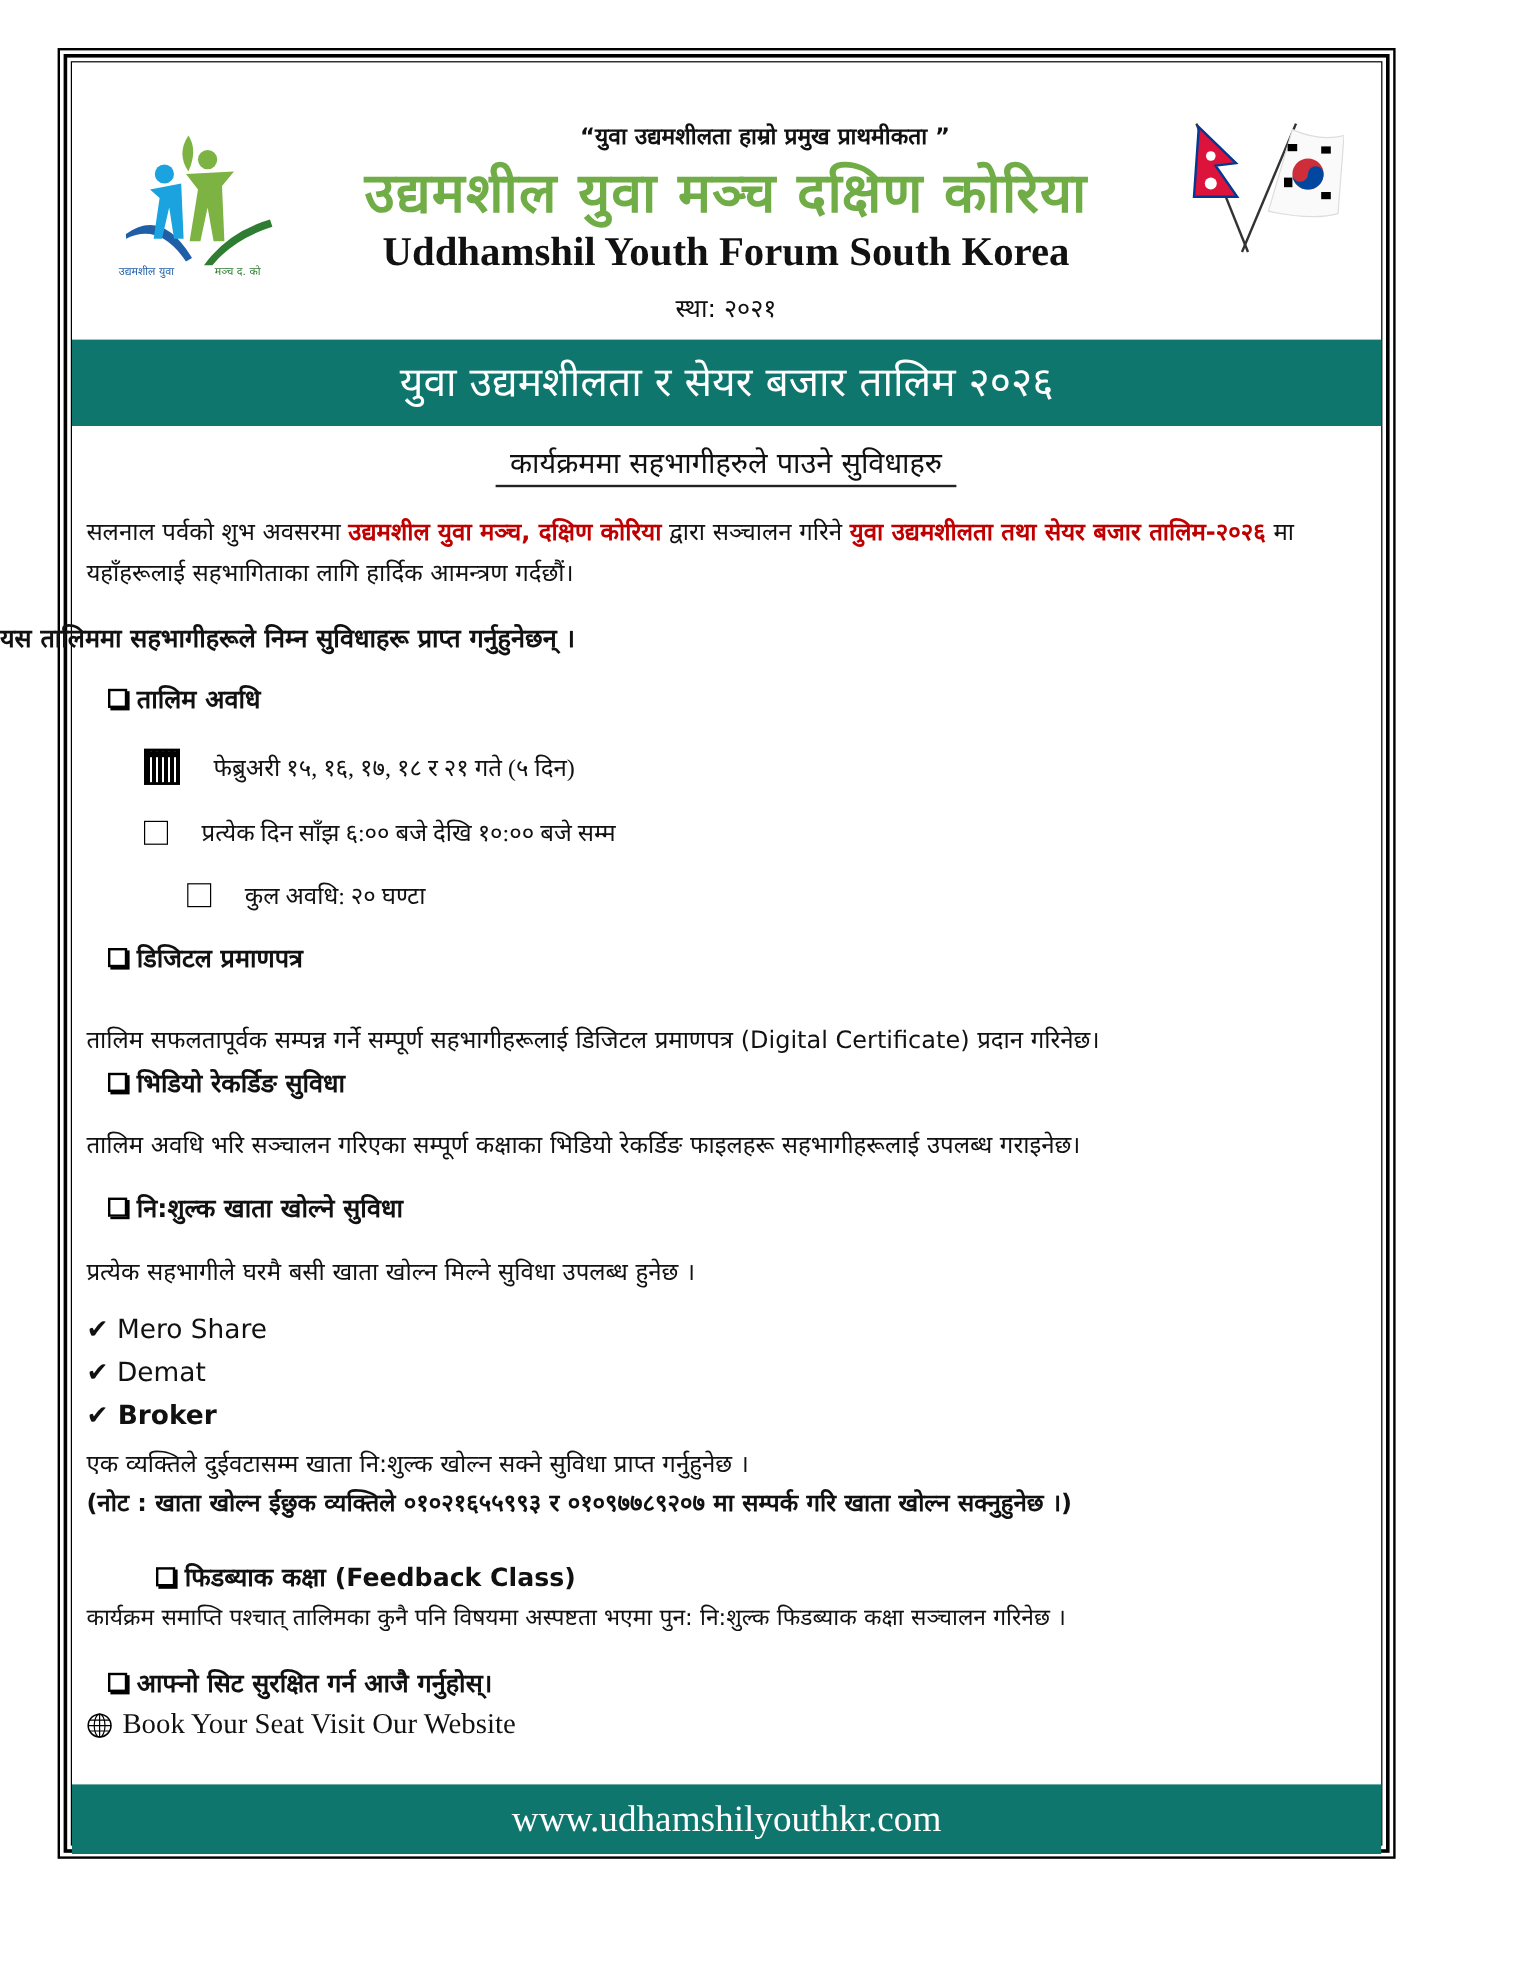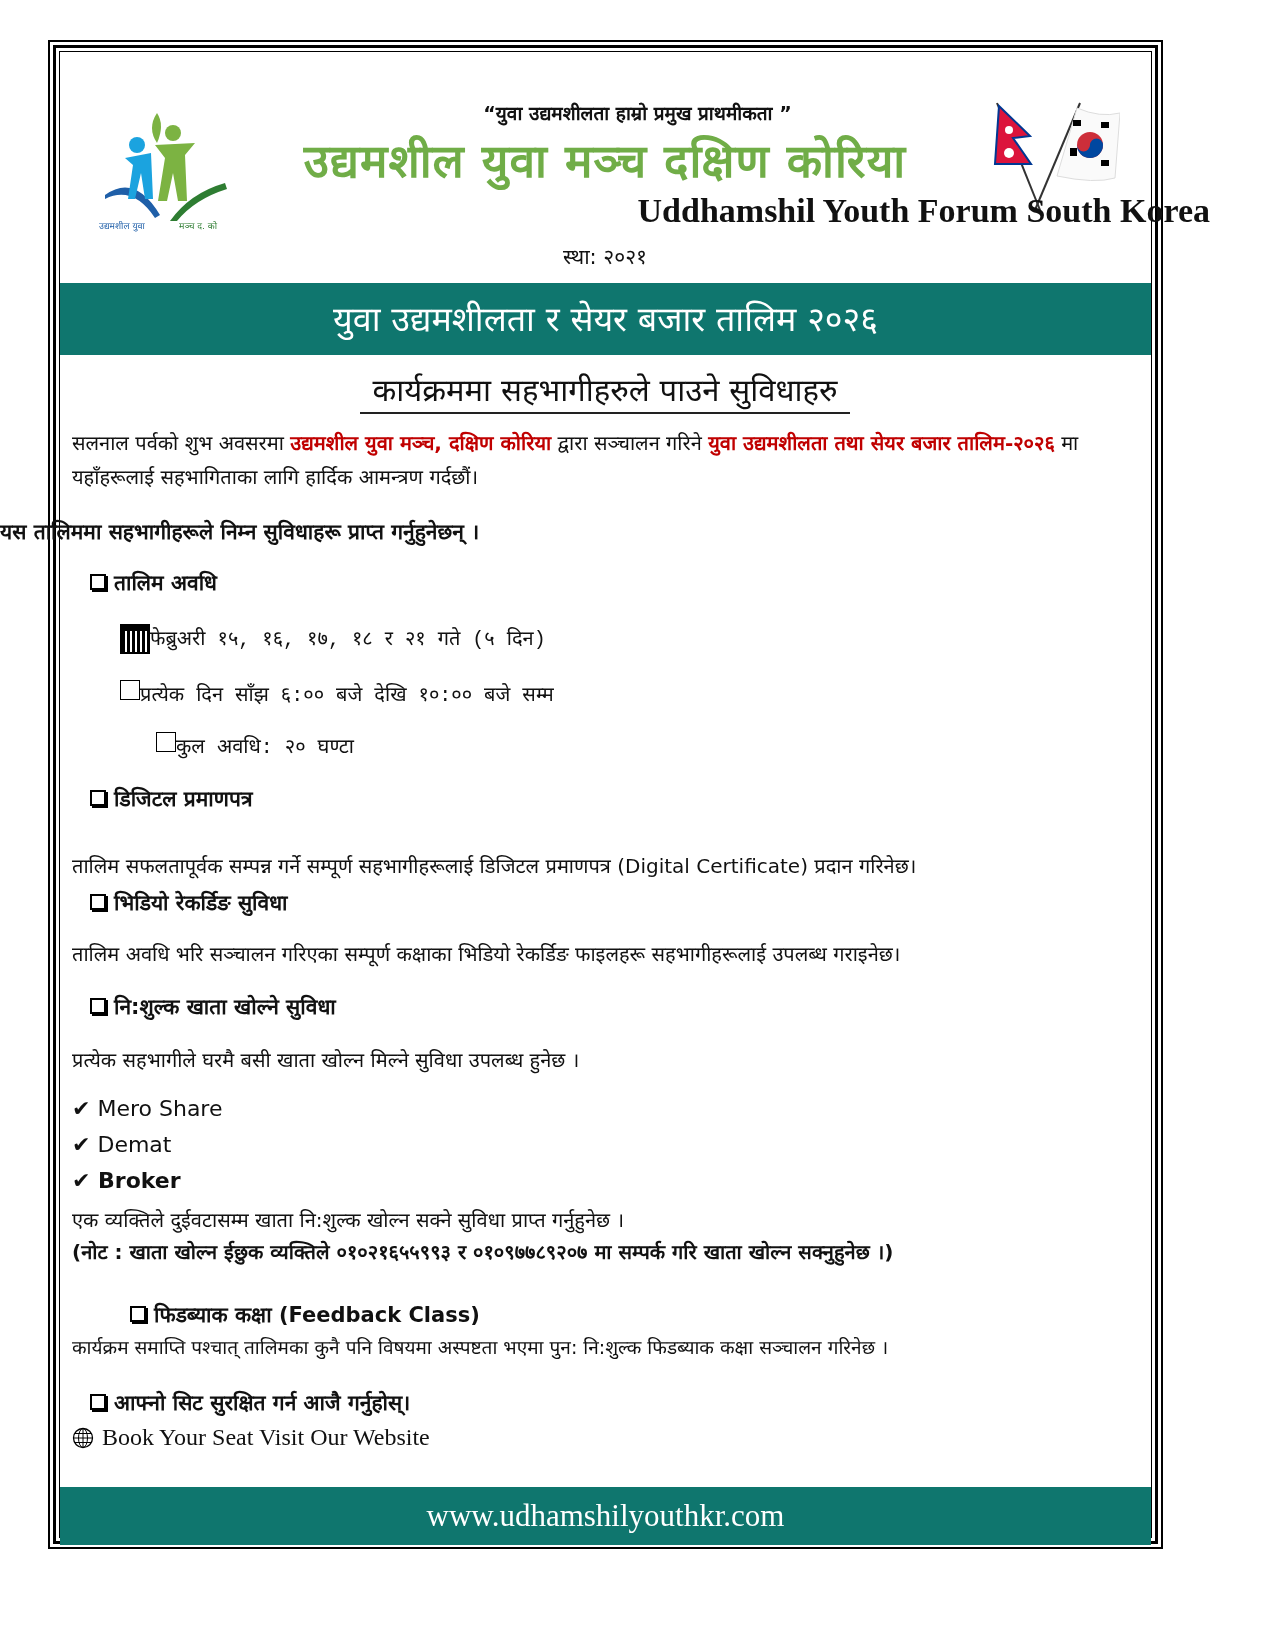--- a/index.html
+++ b/index.html
@@ -11,43 +11,43 @@
            border:3px solid #000; }
   .frame::after { content:""; position:absolute; left:9px; top:9px; right:9px; bottom:9px;
            border:1.5px solid #000; }
   .abs { position:absolute; }
   .logo { left:95px; top:103px; width:140px; height:130px; }
   .flags { left:985px; top:98px; width:135px; height:115px; }
   .slogan { left:0; width:1275px; top:100px; text-align:center; font-size:19px; font-weight:bold;
             font-family:"DejaVu Sans", sans-serif; }
   .org-np { left:0; width:1210px; top:128px; text-align:center; font-size:46px; font-weight:bold;
             color:#70AD47; font-family:"DejaVu Sans", sans-serif; letter-spacing:1px; }
-  .org-en { left:0; width:1210px; top:192px; text-align:right; font-size:34px; font-weight:bold;
+  .org-en { left:0; width:1210px; top:192px; text-align:center; font-size:34px; font-weight:bold;
             font-family:"Liberation Serif", serif; }
   .est { left:0; width:1210px; top:242px; text-align:center; font-size:21px;
          font-family:"DejaVu Sans", sans-serif; }
   .band { left:60px; width:1091px; background:#0f766e; color:#fff; text-align:center; }
   .band-title { top:283px; height:72px; line-height:72px; font-size:34px;
                 font-family:"DejaVu Sans", sans-serif; }
   .band-foot { top:1487px; height:58px; line-height:58px; font-size:31px;
                font-family:"Liberation Serif", serif; }
-  .subtitle { left:0; width:1210px; top:368px; text-align:center; font-size:31px;
+  .subtitle { left:0; width:1210px; top:368px; text-align:center; font-size:24px;
               font-family:"DejaVu Sans", sans-serif; }
   .subtitle span { border-bottom:2px solid #222; padding:0 12px 4px; }
   .para { left:72px; width:1060px; font-size:20px; line-height:34px;
           font-family:"DejaVu Sans", sans-serif; }
   .red { color:#C00000; font-weight:bold; }
   .center-bold { left:0; width:1210px; text-align:left; font-size:21px; font-weight:bold;
                  font-family:"DejaVu Sans", sans-serif; }
   .sec { left:90px; font-size:21px; font-weight:bold; font-family:"DejaVu Sans", sans-serif;
          display:flex; align-items:center; gap:8px; }
   .box { display:inline-block; width:16px; height:16px; border:2px solid #000;
          box-shadow:2px 2px 0 #000; box-sizing:border-box; }
-  .sub { left:120px; font-size:20px; font-family:Liberation Mono, monospace;
-         display:flex; gap:0; }
+  .sub { left:120px; font-size:20px; font-family:Liberation Serif, serif;
+         display:flex; align-items:center; gap:28px; }
   .thinbox { display:inline-block; width:20px; height:20px; border:1.5px solid #000; box-sizing:border-box; }
   .cal { display:inline-block; width:30px; height:30px; border:2px solid #000; box-sizing:border-box;
          background:
           repeating-linear-gradient(90deg,#000 0 3px,#fff 3px 5px),
           #000; position:relative; }
   .cal::before { content:""; position:absolute; left:0; right:0; top:0; height:5px; background:#000; }
   .body { left:72px; font-size:20px; font-family:"DejaVu Sans", sans-serif; white-space:nowrap; }
   .check { left:72px; font-size:22px; font-family:"DejaVu Sans", sans-serif; }
   .note { left:72px; font-size:20px; font-weight:bold; font-family:"DejaVu Sans", sans-serif; white-space:nowrap; }
   .globe-line { left:72px; top:1424px; font-size:24px; font-family:"Liberation Serif", serif;

